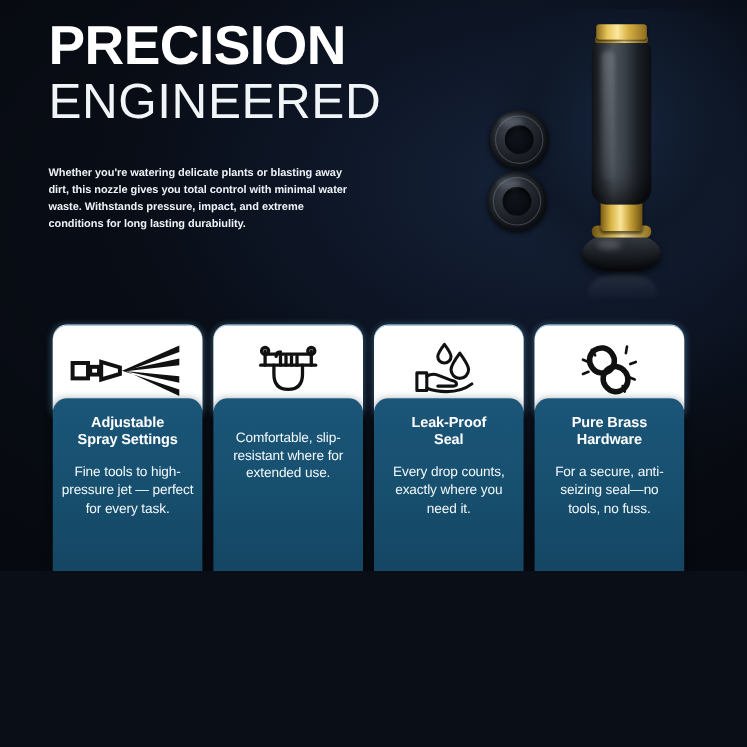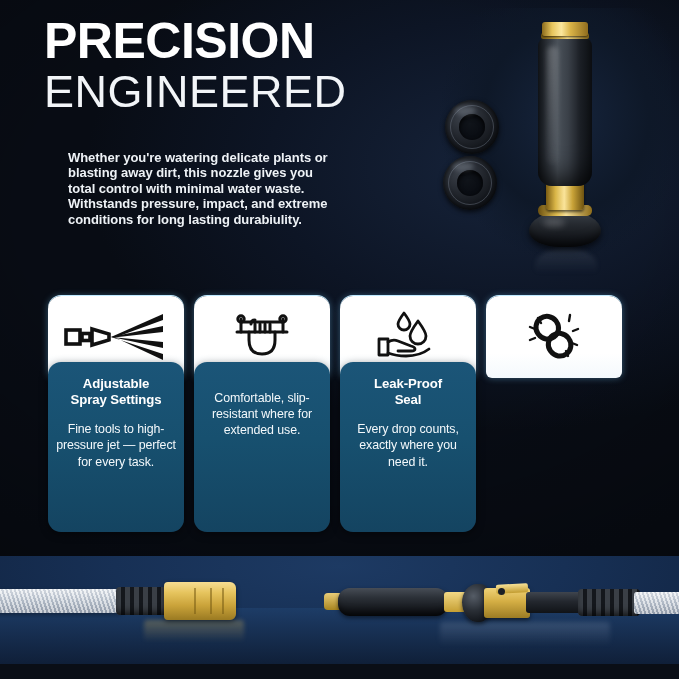--- a/index.html
+++ b/index.html
@@ -6,21 +6,21 @@
   html,body { width:679px; height:679px; overflow:hidden; }
   body {
     font-family:"Liberation Sans", sans-serif;
     background:#0a0e16;
     position:relative;
   }
 
   
   #canvas {
     position:relative;
-    width:679px; height:664px;
+    width:679px; height:519px;
     overflow:hidden;
     background:#080c14;
   }
 
   
   .hero {
     position:absolute; left:0; top:0; width:679px; height:556px;
     background:
       radial-gradient(ellipse 520px 330px at 74% 30%, #16233a 0%, #0d1525 45%, #080c14 80%),
       linear-gradient(160deg, #0b1018 0%, #0a0f1a 40%, #0d1422 100%);
@@ -44,24 +44,23 @@
     font-size:45px; line-height:48px;
     font-weight:300; color:#f2f5f8;
     letter-spacing:0.5px;
     margin-top:2px;
     font-family:"Liberation Sans", sans-serif;
   }
 
   
   .body-copy {
     position:absolute; left:44px; top:150px; width:272px;
-    font-size:13px; line-height:15.4px;
+    font-size:10px; line-height:15.4px;
     font-weight:700; color:#eef2f6;
     letter-spacing:-0.05px;
-    margin-left:24px;
   }
 
   
   .product-stage {
     position:absolute; right:8px; top:8px; width:250px; height:262px;
   }
   .prod-bg {
     position:absolute; inset:0;
     background:radial-gradient(ellipse 150px 170px at 58% 42%, #16243c 0%, #0e1828 55%, rgba(8,12,20,0) 85%);
   }
@@ -417,20 +416,27 @@
               <line x1="6" y1="18" x2="11" y2="20"></line>
               <line x1="6" y1="31" x2="11" y2="29"></line>
               <line x1="46" y1="6" x2="45" y2="12"></line>
               <line x1="54" y1="20" x2="49" y2="22"></line>
               <line x1="53" y1="36" x2="48" y2="34"></line>
               <line x1="44" y1="47" x2="42" y2="42"></line>
             </g>
           </svg>
         </div>
       </div>
+      <div class="card-body">
+        <div class="card-title">
+          <span>Pure Brass</span><br>
+          <span>Hardware</span>
+        </div>
+        <div class="card-desc">For a secure, anti-seizing seal—no tools, no fuss.</div>
+      </div>
     </div>
 
   </div>
 
   <div class="bottom">
     <div class="bottom-floor"></div>
 
     <div class="hose-l">
       <div class="hose-l-refl"></div>
       <div class="braid-l"></div>

